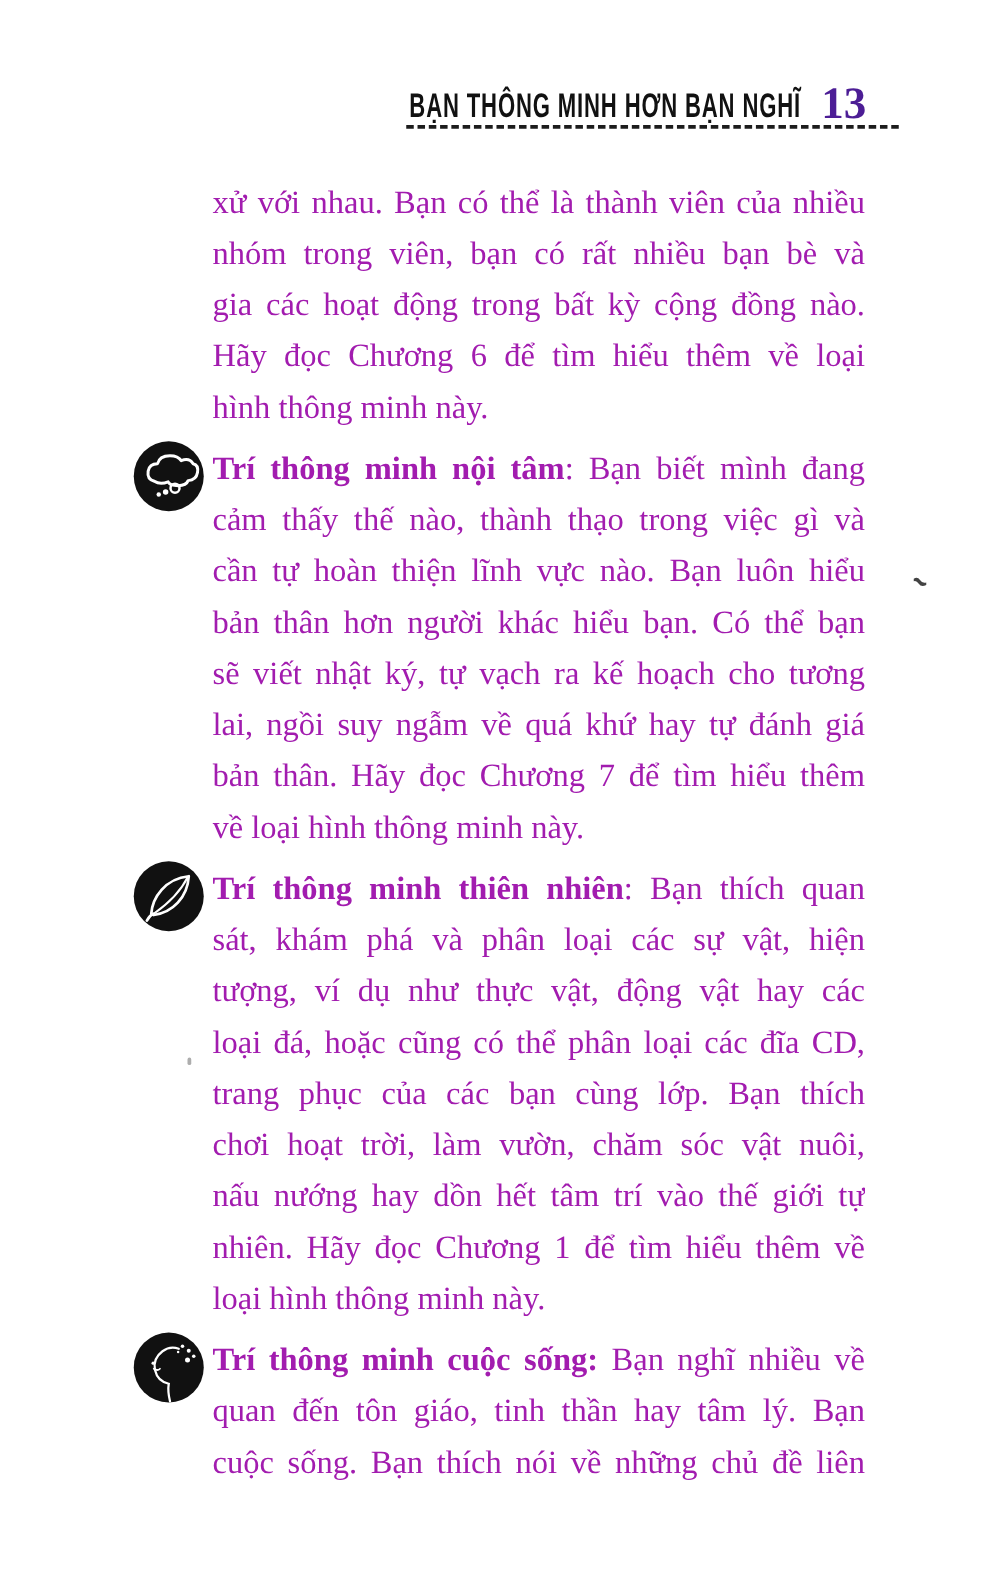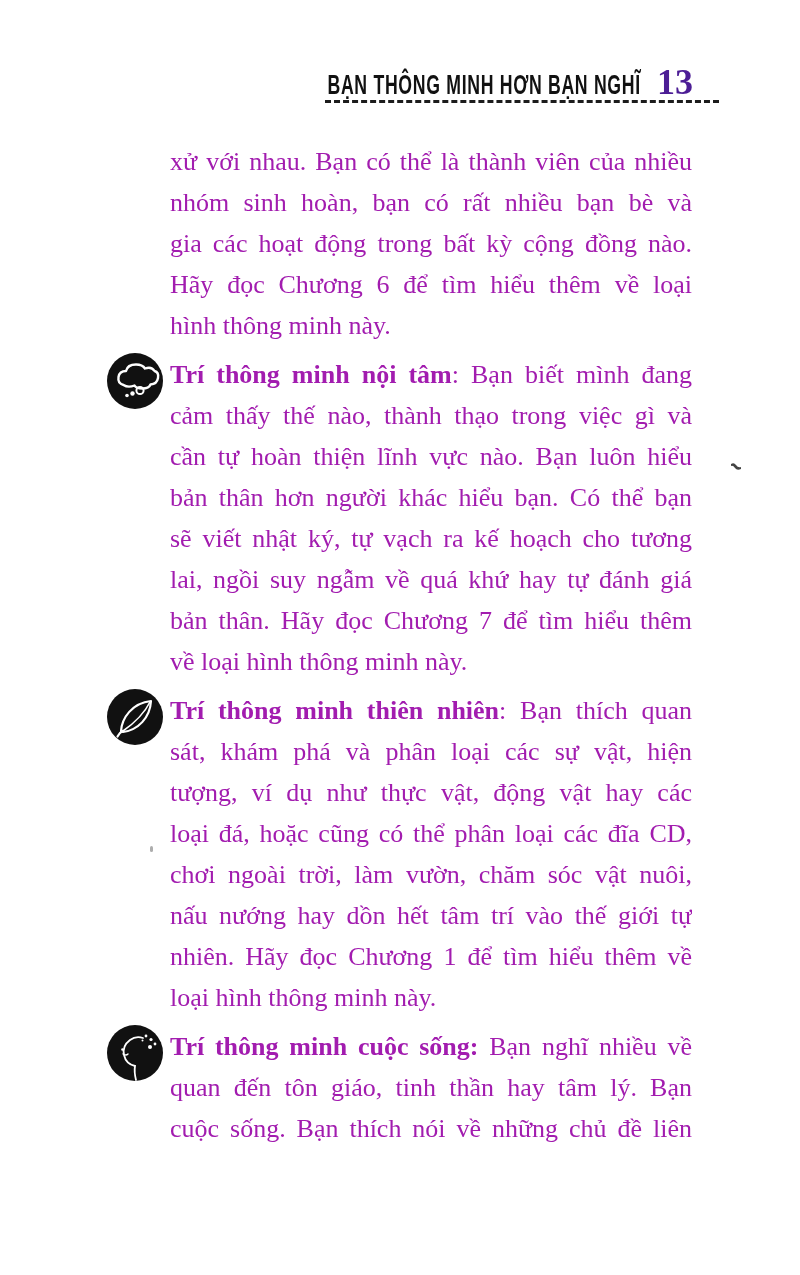--- a/index.html
+++ b/index.html
@@ -58,21 +58,21 @@
   <div class="running-header">
     <span class="running-title">BẠN THÔNG MINH HƠN BẠN NGHĨ</span>
     <span class="page-number">13</span>
   </div>
   <div class="header-rule"></div>
 
   <div class="text-column">
 
     <div>
       <div class="ln">xử với nhau. Bạn có thể là thành viên của nhiều</div>
-      <div class="ln">nhóm sinh hoàn, bạn có rất nhiều bạn bè và</div>
+      <div class="ln">nhóm trong viên, bạn có rất nhiều bạn bè và</div>
       <div class="ln">gia các hoạt động trong bất kỳ cộng đồng nào.</div>
       <div class="ln">Hãy đọc Chương 6 để tìm hiểu thêm về loại</div>
       <div class="ln-last">hình thông minh này.</div>
     </div>
 
     <div class="section">
       <span class="icon-badge">
         <svg width="58" height="58" viewBox="0 0 58 58">
           <circle cx="29" cy="29" r="28" fill="#111"></circle>
           <path d="M17.5,33 q-6,-1.5 -5,-8 q1,-6 7.5,-6 q1.5,-6.5 10,-6.5 q6.5,0 9,4 q6.5,-2.5 9.5,2.5 q4.5,1 3.5,7 q-1,6 -7.5,6.5 q-1.5,4 -8,4 q-6.5,0 -8,-3 q-6.5,2.5 -11,-0.5 z" fill="none" stroke="#fff" stroke-width="2.4" stroke-linejoin="round"></path>
@@ -97,21 +97,22 @@
           <circle cx="29" cy="29" r="28" fill="#111"></circle>
           <path d="M15,43 C16,30 26,15 45,13 C44,30 32,42 17,44 Z" fill="none" stroke="#fff" stroke-width="2.2" stroke-linejoin="round"></path>
           <path d="M17,43 C27,36 38,26 44,14" fill="none" stroke="#fff" stroke-width="1.6"></path>
           <path d="M11.5,48.5 q2,-4 5,-5.5" fill="none" stroke="#fff" stroke-width="2.2" stroke-linecap="round"></path>
         </svg>
       </span>
       <div class="ln"><span class="hd">Trí thông minh thiên nhiên</span><span>: Bạn thích quan</span></div>
       <div class="ln">sát, khám phá và phân loại các sự vật, hiện</div>
       <div class="ln">tượng, ví dụ như thực vật, động vật hay các</div>
       <div class="ln">loại đá, hoặc cũng có thể phân loại các đĩa CD,</div>
-      <div class="ln">chơi ngoài trời, làm vườn, chăm sóc vật nuôi,</div>
+      <div class="ln">trang phục của các bạn cùng lớp. Bạn thích</div>
+      <div class="ln">chơi hoạt trời, làm vườn, chăm sóc vật nuôi,</div>
       <div class="ln">nấu nướng hay dồn hết tâm trí vào thế giới tự</div>
       <div class="ln">nhiên. Hãy đọc Chương 1 để tìm hiểu thêm về</div>
       <div class="ln-last">loại hình thông minh này.</div>
     </div>
 
     <div class="section">
       <span class="icon-badge">
         <svg width="58" height="58" viewBox="0 0 58 58">
           <circle cx="29" cy="29" r="28" fill="#111"></circle>
           <path d="M30,56 q-2,-8 -1,-14 q-9,-2 -11,-11 q-2,-9 6,-15 q6,-4.5 13,-2" fill="none" stroke="#fff" stroke-width="1.8" stroke-linecap="round"></path>

